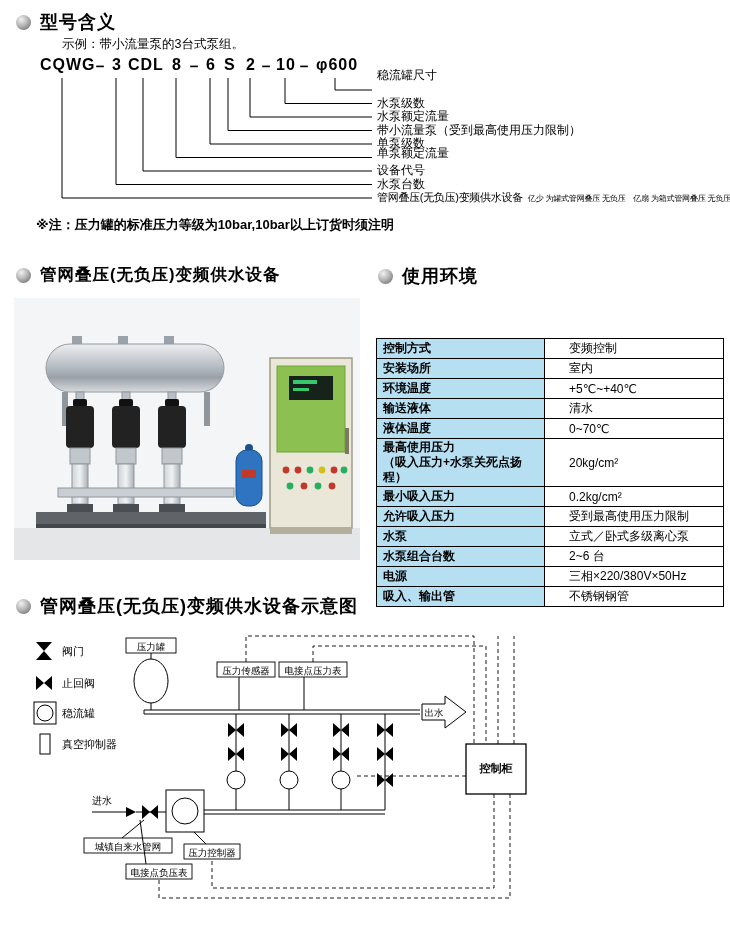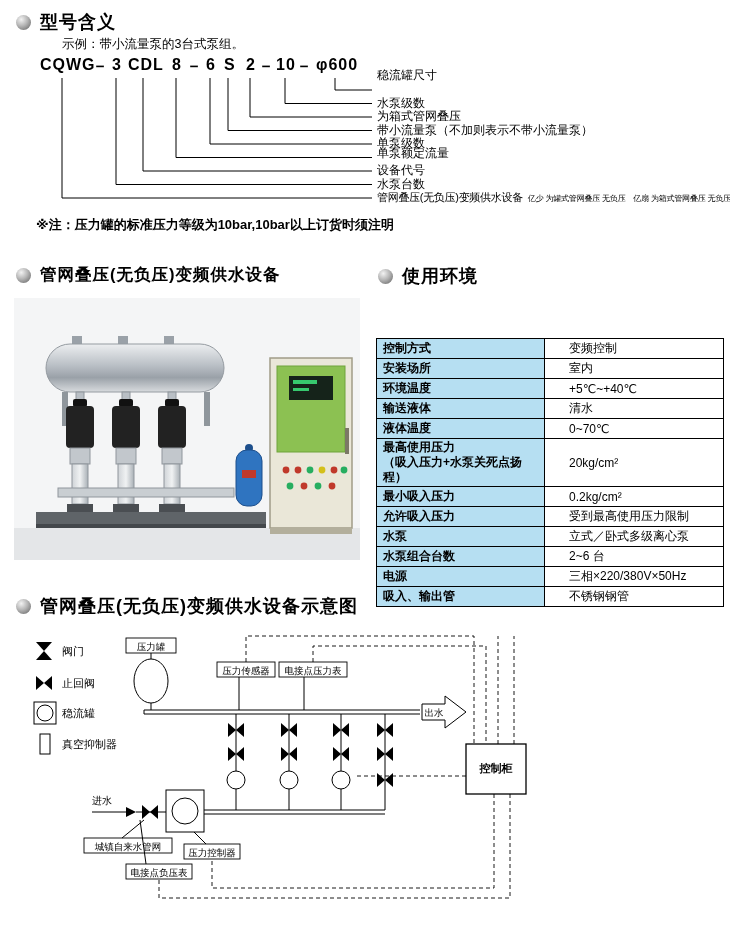--- a/index.html
+++ b/index.html
@@ -72,22 +72,22 @@
       <polyline points="210,78 210,144 372,144"></polyline>
       <polyline points="176,78 176,157.5 372,157.5"></polyline>
       <polyline points="143,78 143,171 372,171"></polyline>
       <polyline points="116,78 116,184.5 372,184.5"></polyline>
       <polyline points="62,78 62,198 372,198"></polyline>
     </g>
   </svg>
 
   <div class="s1-label" style="top:69px">稳流罐尺寸</div>
   <div class="s1-label" style="top:96.5px">水泵级数</div>
-  <div class="s1-label" style="top:110px">为箱式管网叠压</div>
-  <div class="s1-label" style="top:123.5px">带小流量泵（不加则表示不带小流量泵）</div>
+  <div class="s1-label" style="top:110px">水泵额定流量</div>
+  <div class="s1-label" style="top:123.5px">带小流量泵（受到最高使用压力限制）</div>
   <div class="s1-label" style="top:137px">单泵级数</div>
   <div class="s1-label" style="top:147px">单泵额定流量</div>
   <div class="s1-label" style="top:164px">设备代号</div>
   <div class="s1-label" style="top:177.5px">水泵台数</div>
   <div class="s1-label s1-label-last" style="top:191px">
     <span class="main">管网叠压(无负压)变频供水设备</span>
     <span class="variant">亿少 为罐式管网叠压 无负压　亿扇 为箱式管网叠压 无负压</span>
   </div>
 
   <div class="s1-note">※注：压力罐的标准压力等级为10bar,10bar以上订货时须注明</div>

